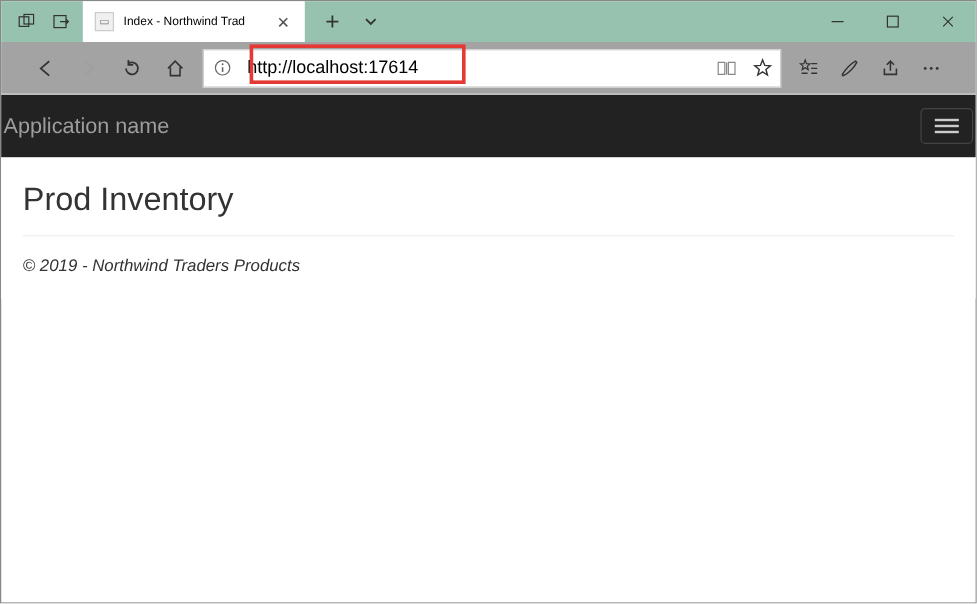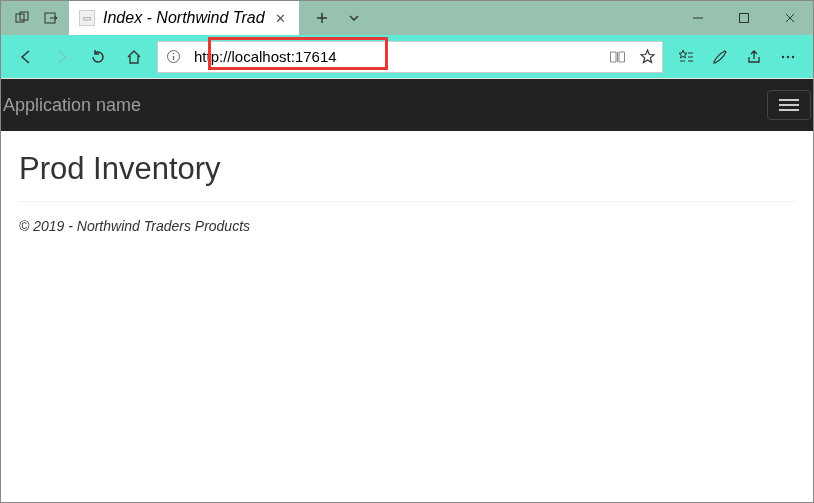--- a/index.html
+++ b/index.html
@@ -4,46 +4,46 @@
   <style>
     * { box-sizing: border-box; margin: 0; padding: 0; font-family: "Segoe UI", Arial, sans-serif; }
     body { width: 814px; height: 503px; background: #fff; overflow: hidden; position: relative; }
     
     
     .titlebar { height: 34px; background: #98c2b0; display: flex; align-items: center; position: relative; }
     .titlebar-left { display: flex; align-items: center; gap: 4px; padding-left: 8px; }
     .tb-icon { width: 26px; height: 26px; display: flex; align-items: center; justify-content: center; cursor: pointer; }
     .tab { background: #fff; height: 34px; display: flex; align-items: center; padding: 0 10px; margin-left: 4px; gap: 8px; min-width: 185px; }
     .tab-favicon { width: 16px; height: 16px; background: #f0f0f0; border: 1px solid #ccc; display:flex; align-items:center; justify-content:center; font-size: 9px; color:#777;}
-    .tab-title { font-size: 16px; color: #000; white-space: nowrap; overflow: hidden; flex:1;font-style:italic; }
+    .tab-title { font-size: 10px; color: #000; white-space: nowrap; overflow: hidden; flex:1; }
     .tab-close { width: 16px; height: 16px; display:flex; align-items:center; justify-content:center; cursor:pointer; font-size:13px; color:#555; }
     .after-tab { display:flex; align-items:center; gap:6px; padding-left:10px; }
     .win-controls { position: absolute; right: 0; top: 0; display: flex; }
     .win-btn { width: 46px; height: 34px; display:flex; align-items:center; justify-content:center; cursor:pointer; }
     
     
-    .toolbar { height: 44px; background: #5eead4; display:flex; align-items:center; padding: 0 8px; gap: 2px; border-bottom: 1px solid #e5e5e5;}
+    .toolbar { height: 44px; background: #a3a3a3; display:flex; align-items:center; padding: 0 20px; gap: 2px; border-bottom: 1px solid #e5e5e5;}
     .tool-btn { width: 34px; height: 34px; display:flex; align-items:center; justify-content:center; cursor:pointer; color:#555; }
     .tool-btn.disabled { opacity: 0.4; cursor: default; }
     .address-wrap { flex:1; height: 32px; background:#fff; border:1px solid #ccc; display:flex; align-items:center; margin: 0 4px; position: relative; }
     .info-icon { width: 30px; display:flex; align-items:center; justify-content:center; color:#666; font-size: 13px; border-right: 0; }
     .address-input { flex:1; border:none; outline:none; font-size:15px; padding: 0 6px; background: transparent; }
     .address-right-icons { display:flex; align-items:center; gap:0; }
     .addr-icon { width: 30px; height: 30px; display:flex; align-items:center; justify-content:center; cursor:pointer; color:#555; }
     .right-tools { display:flex; align-items:center; }
     .highlight-box { position:absolute; border: 3px solid #e53935; pointer-events:none; }
 
     
     .page { background:#fff; }
     .navbar { background: #222; color: #999; height: 52px; display:flex; align-items:center; justify-content:space-between; padding: 0 2px; }
     .brand { font-size: 18px; color: #9d9d9d; cursor:pointer; }
     .hamburger { border: 1px solid #444; border-radius: 4px; padding: 8px 11px; display:flex; flex-direction:column; gap:3px; cursor:pointer; }
     .hamburger span { display:block; width: 20px; height: 2px; background:#ccc; }
     .content { padding: 20px 18px; }
-    h1.page-title { font-size: 31px; font-weight: 400; color:#333; margin-bottom: 14px; }
+    h1.page-title { font-size: 27px; font-weight: 400; color:#333; margin-bottom: 14px; }
     .table-head { display:flex; gap: 48px; font-weight:bold; font-size: 14px; color:#333; padding-bottom: 18px; }
     hr.sep { border:none; border-top:1px solid #eee; margin-bottom: 16px;}
     .footer { font-size: 14px; color:#333;font-style:italic; }
     
     
     .outer { border: 1px solid #888; width: 814px; height: 503px; }
     
     svg { display:block; }
   </style>
 </head>

